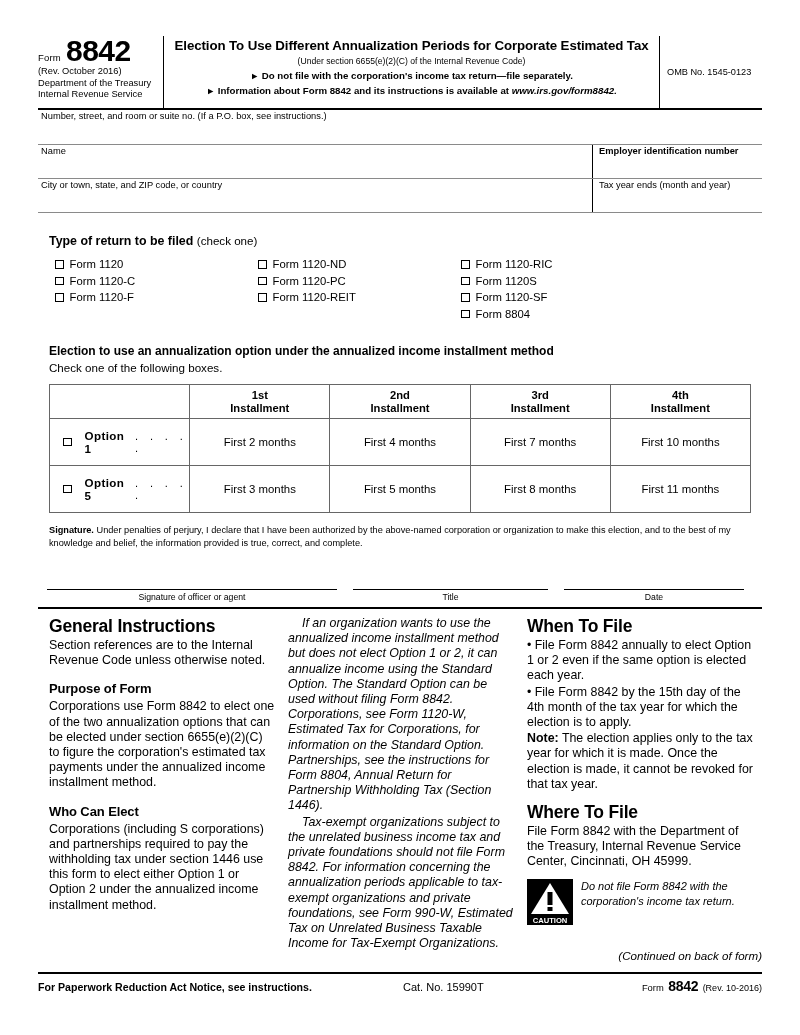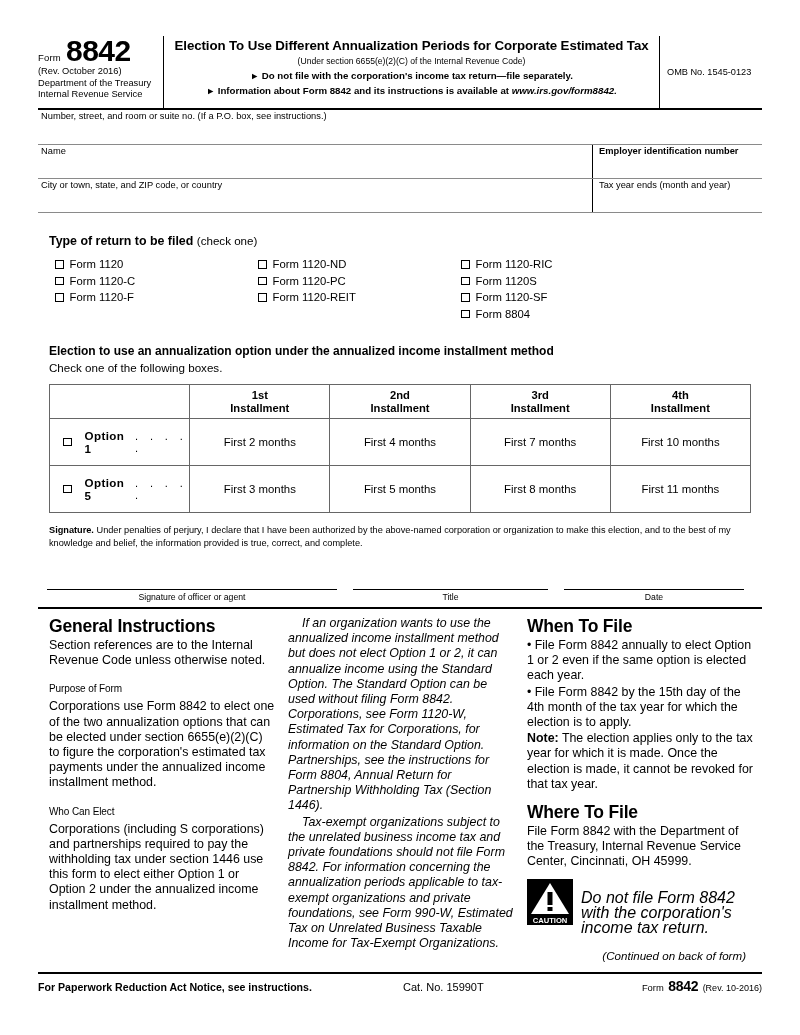--- a/index.html
+++ b/index.html
@@ -273,22 +273,22 @@
   .col.mid { margin-left: 13px; }
   .col.right { margin-left: 13px; }
   .h1 {
     font-size: 17.5px;
     font-weight: bold;
     line-height: 21px;
     margin: 0 0 1px 0;
     letter-spacing: -0.2px;
   }
   .h2 {
-    font-size: 10px;
-    font-weight: normal;
+    font-size: 13px;
+    font-weight: bold;
     line-height: 19px;
     margin: 11px 0 1px 0;
     letter-spacing: -0.1px;
   }
   .p {
     font-size: 12.4px;
     line-height: 15.2px;
     margin: 0 0 0 0;
   }
   .p + .p { margin-top: 1px; }
@@ -302,30 +302,29 @@
   .caution-icon {
     width: 46px;
     height: 46px;
     background: #000;
     flex: 0 0 46px;
     position: relative;
     margin-right: 8px;
   }
   .caution-icon svg { display: block; }
   .caution-text {
-    font-size: 16px;
+    font-size: 11px;
     line-height: 15.2px;
     font-style: italic;
-    margin-top: 11px;
   }
 
   
   .cont-back {
     position: absolute;
-    right: 16px;
+    right: 0;
     top: 913px;
     font-size: 11.6px;
     font-style: italic;
   }
   .footer {
     position: absolute;
     left: 0;
     top: 936px;
     width: 724px;
     border-top: 2px solid #000;

